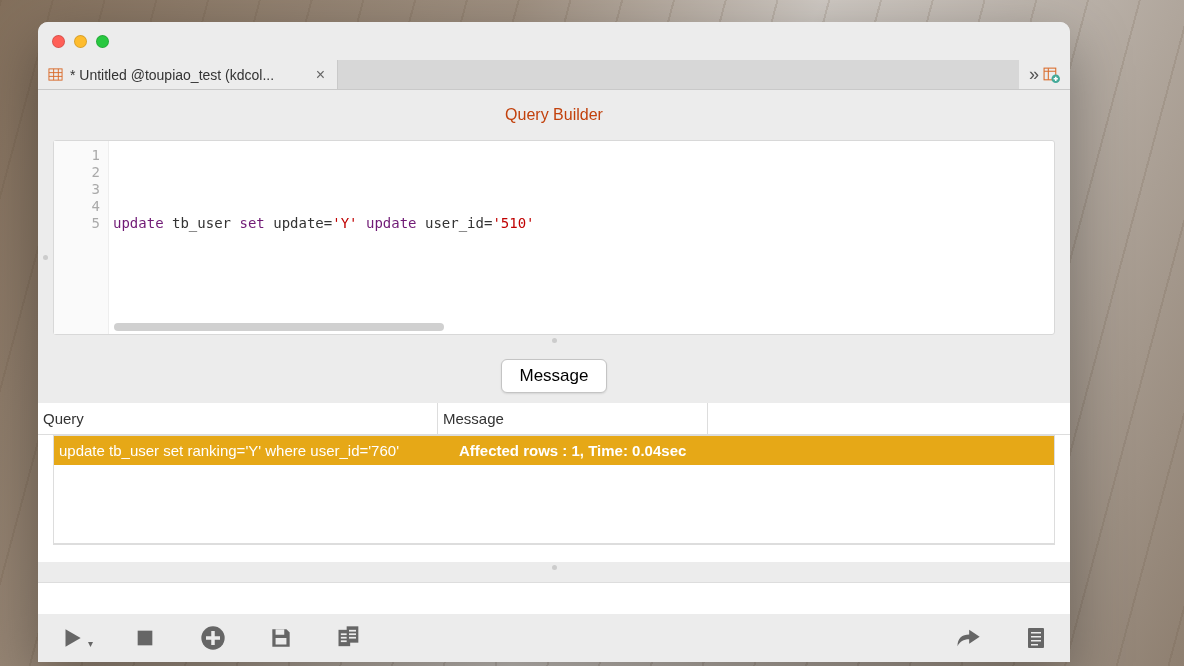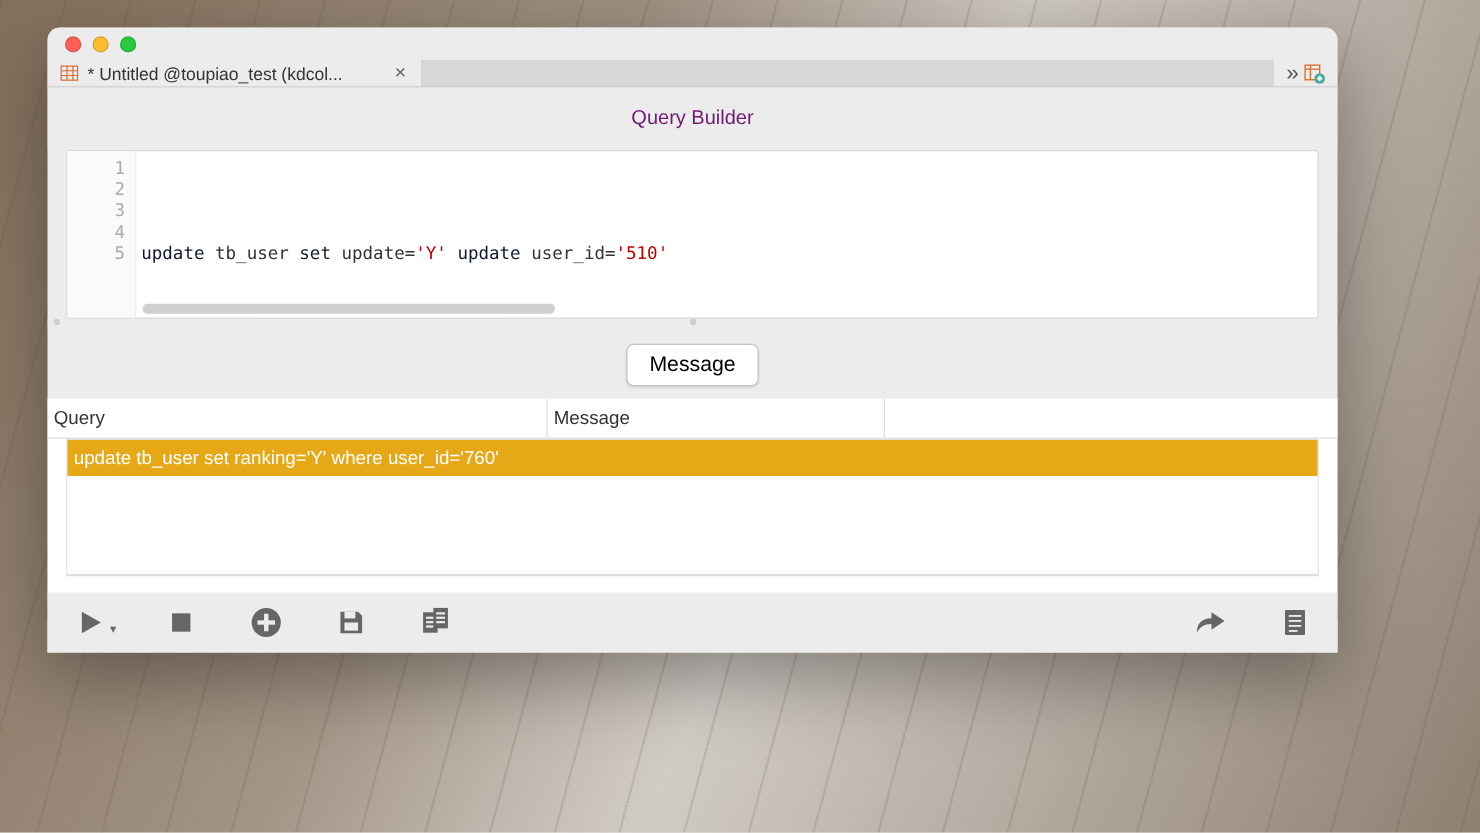--- a/index.html
+++ b/index.html
@@ -20,28 +20,27 @@
     .wood-overlay {
       position: absolute;
       inset: 0;
       background-image: repeating-linear-gradient(105deg, rgba(100,80,60,0.15) 0px, rgba(100,80,60,0.15) 2px, transparent 2px, transparent 50px);
     }
     .window {
       position: absolute;
       top: 22px;
       left: 38px;
       width: 1032px;
-      height: 500px;
+      height: 640px;
       background: #ececec;
       border-radius: 10px 10px 0 0;
       box-shadow: 0 20px 60px rgba(0,0,0,0.35);
       display: flex;
       flex-direction: column;
       overflow: hidden;
-      justify-content: space-between;
     }
     .titlebar {
       height: 38px;
       background: #ececec;
       display: flex;
       align-items: center;
       padding: 0 14px;
       gap: 9px;
     }
     .traffic-dot { width: 13px; height: 13px; border-radius: 50%; border: 0.5px solid rgba(0,0,0,0.15); }
@@ -75,21 +74,21 @@
     .mode-switch {
       display: flex;
       justify-content: center;
       padding: 9px 0;
       background: #ececec;
       gap: 0;
     }
     .mode-btn {
       padding: 6px 14px;
       font-size: 16px;
-      color: #701a75;
+      color: #c2410c;
       background: transparent;
       border: 1px solid transparent;
       border-radius: 6px;
       cursor: pointer;
     }
     .mode-btn.active {
       background: #fff;
       border-color: #c4c4c4;
       box-shadow: 0 1px 2px rgba(0,0,0,0.1);
     }
@@ -116,21 +115,21 @@
     .code-area {
       flex: 1;
       padding: 6px 4px;
       font-family: 'Menlo', 'Monaco', monospace;
       font-size: 14px;
       line-height: 17px;
       position: relative;
       overflow: hidden;
     }
     .code-line { height: 17px; white-space: pre; }
-    .kw-update, .kw-set, .kw-where { color: #0f172a; }
+    .kw-update, .kw-set, .kw-where { color: #701a75; }
     .kw-ident { color: #333; }
     .kw-string { color: #c00000; }
     .hscroll {
       position: absolute;
       bottom: 3px;
       left: 60px;
       width: 330px;
       height: 8px;
       background: #d0d0d0;
       border-radius: 4px;
@@ -306,20 +305,21 @@
 
   <div class="result-pane">
     <div class="result-header">
       <div class="result-col col-query">Query</div>
       <div class="result-col col-msg">Message</div>
       <div class="result-col col-rest"></div>
     </div>
     <div class="result-wrap">
       <div class="result-row">
         <div class="result-cell cell-query">update tb_user set ranking='Y' where user_id='760'</div>
+        <div class="result-cell cell-msg">Affected rows : 1, Time: 0.04sec</div>
       </div>
       <div class="result-body-empty"></div>
     </div>
     <div class="result-footer"></div>
   </div>
 
   <div class="divider-handle">
     <div class="divider-dot"></div>
   </div>
 

